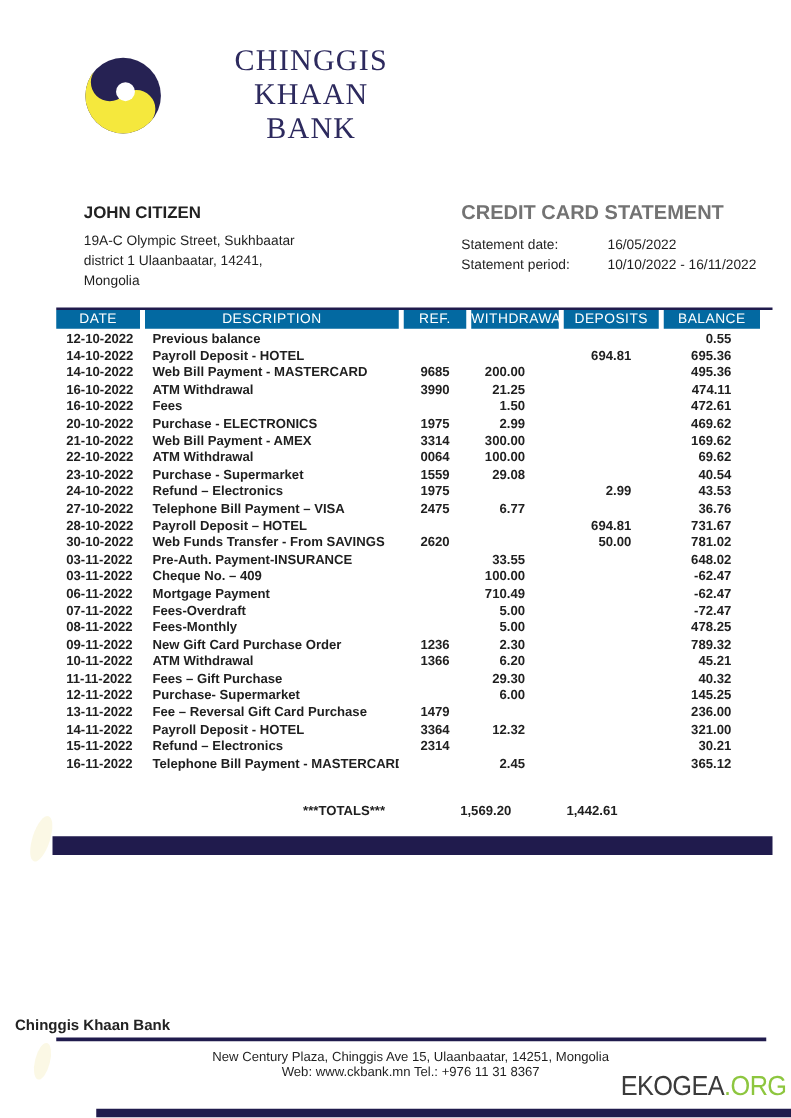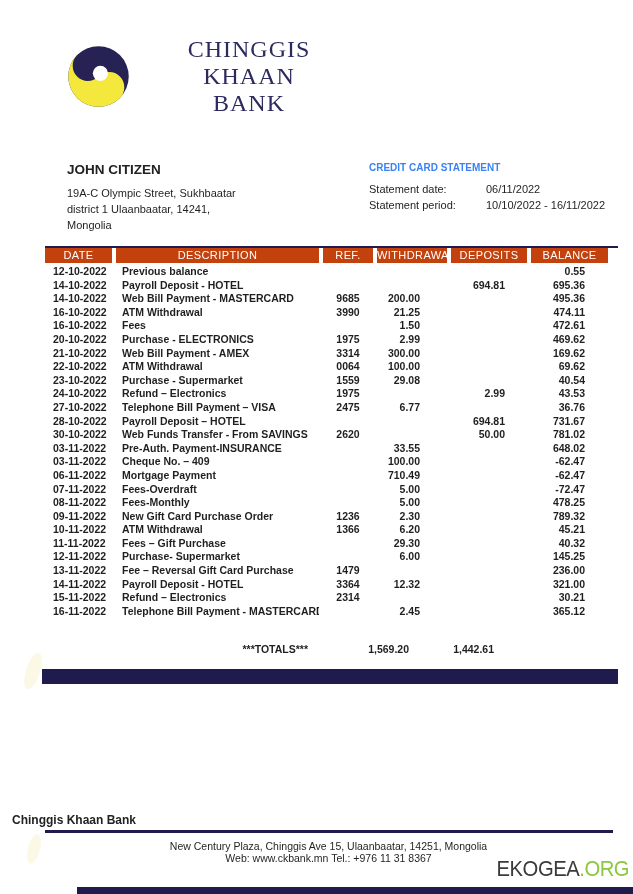--- a/index.html
+++ b/index.html
@@ -21,31 +21,31 @@
     font-family: "Liberation Serif", serif;
     color: #2d2a5e; font-size: 24px; line-height: 27px; letter-spacing: 1px;
   }
 
   
   .customer { position: absolute; top: 162px; left: 55px; width: 270px; }
   .customer-name { font-size: 13.5px; font-weight: bold; color: #222; margin-bottom: 8px; }
   .addr-line { font-size: 11px; line-height: 16px; }
 
   .stmt { position: absolute; top: 162px; left: 357px; width: 250px; }
-  .stmt-title { font-size: 10px; font-weight: bold; color: #3b82f6; margin-bottom: 8px; }
+  .stmt-title { font-size: 16px; font-weight: bold; color: #737373; margin-bottom: 8px; }
   .stmt-row { display: flex; font-size: 11px; line-height: 16px; }
   .stmt-label { width: 117px; }
   .stmt-value { flex: 1; }
 
   
   .table-wrap { position: absolute; top: 246px; left: 33px; width: 573px; }
   .table-topline { height: 2px; background: #201b4d; }
   .thead { display: flex; gap: 4px; margin-top: 0px; }
   .th {
-    background: #c2410c; color: #ffffff; font-size: 11px; line-height: 15px;
+    background: #0369a1; color: #ffffff; font-size: 11px; line-height: 15px;
     height: 15px; text-align: center; letter-spacing: 0.4px;
   }
   .tbody { margin-top: 2px; }
   .trow { display: flex; gap: 4px; line-height: 13.6px; font-size: 10.5px; font-weight: bold; }
   .cell { overflow: hidden; white-space: nowrap; }
   .c-date { width: 67px; padding-left: 8px; }
   .c-desc { width: 203px; padding-left: 6px; }
   .c-ref  { width: 50px; text-align: center; }
   .c-wd   { width: 70px; text-align: right; padding-right: 27px; }
   .c-dep  { width: 76px; text-align: right; padding-right: 22px; }
@@ -99,21 +99,21 @@
     <div class="customer-name">JOHN CITIZEN</div>
     <div class="addr-line">19A-C Olympic Street, Sukhbaatar</div>
     <div class="addr-line">district 1 Ulaanbaatar, 14241,</div>
     <div class="addr-line">Mongolia</div>
   </div>
 
   <div class="stmt">
     <div class="stmt-title">CREDIT CARD STATEMENT</div>
     <div class="stmt-row">
       <span class="stmt-label">Statement date:</span>
-      <span class="stmt-value">06/11/2022</span>
+      <span class="stmt-value">16/05/2022</span>
     </div>
     <div class="stmt-row">
       <span class="stmt-label">Statement period:</span>
       <span class="stmt-value">10/10/2022 - 16/11/2022</span>
     </div>
   </div>
 
   <div class="table-wrap">
     <div class="table-topline"></div>
     <div class="thead">

